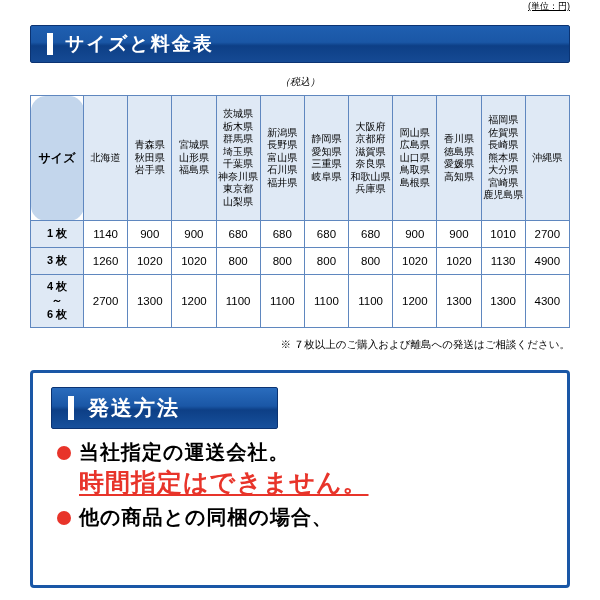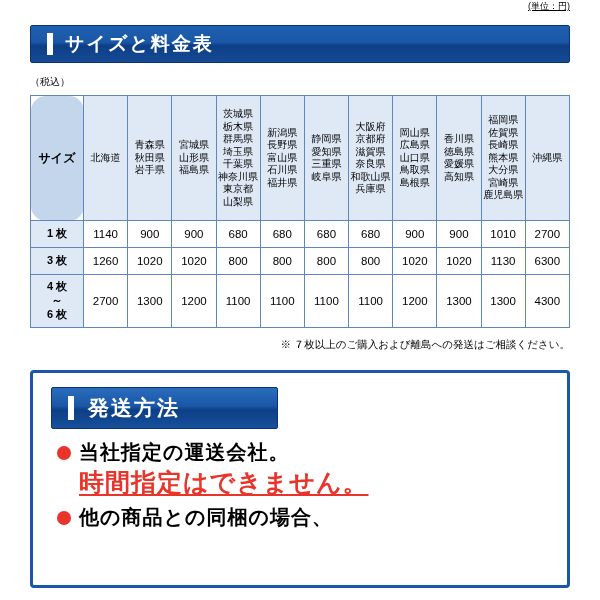--- a/index.html
+++ b/index.html
@@ -91,24 +91,25 @@
     height: 48px;
   }
   .unit-note {
     text-align: right;
     font-size: 9px;
     margin: 0 30px 12px 30px;
     color: #000;
     text-decoration: underline;
   }
   .tax-note {
-    text-align: left;
+    text-align: center;
     font-size: 10px;
     margin: 2px 30px 3px 30px;
     color: #000;
+    font-style: italic;
   }
   .foot-note {
     text-align: right;
     font-size: 10.5px;
     margin: 10px 30px 0 30px;
     color: #000;
   }
 
   
   .ship-block {
@@ -237,21 +238,21 @@
           <td>1260</td>
           <td>1020</td>
           <td>1020</td>
           <td>800</td>
           <td>800</td>
           <td>800</td>
           <td>800</td>
           <td>1020</td>
           <td>1020</td>
           <td>1130</td>
-          <td>6300</td>
+          <td>4900</td>
         </tr>
         <tr class="tall">
           <th>4 枚<br>～<br>6 枚</th>
           <td>2700</td>
           <td>1300</td>
           <td>1200</td>
           <td>1100</td>
           <td>1100</td>
           <td>1100</td>
           <td>1100</td>

